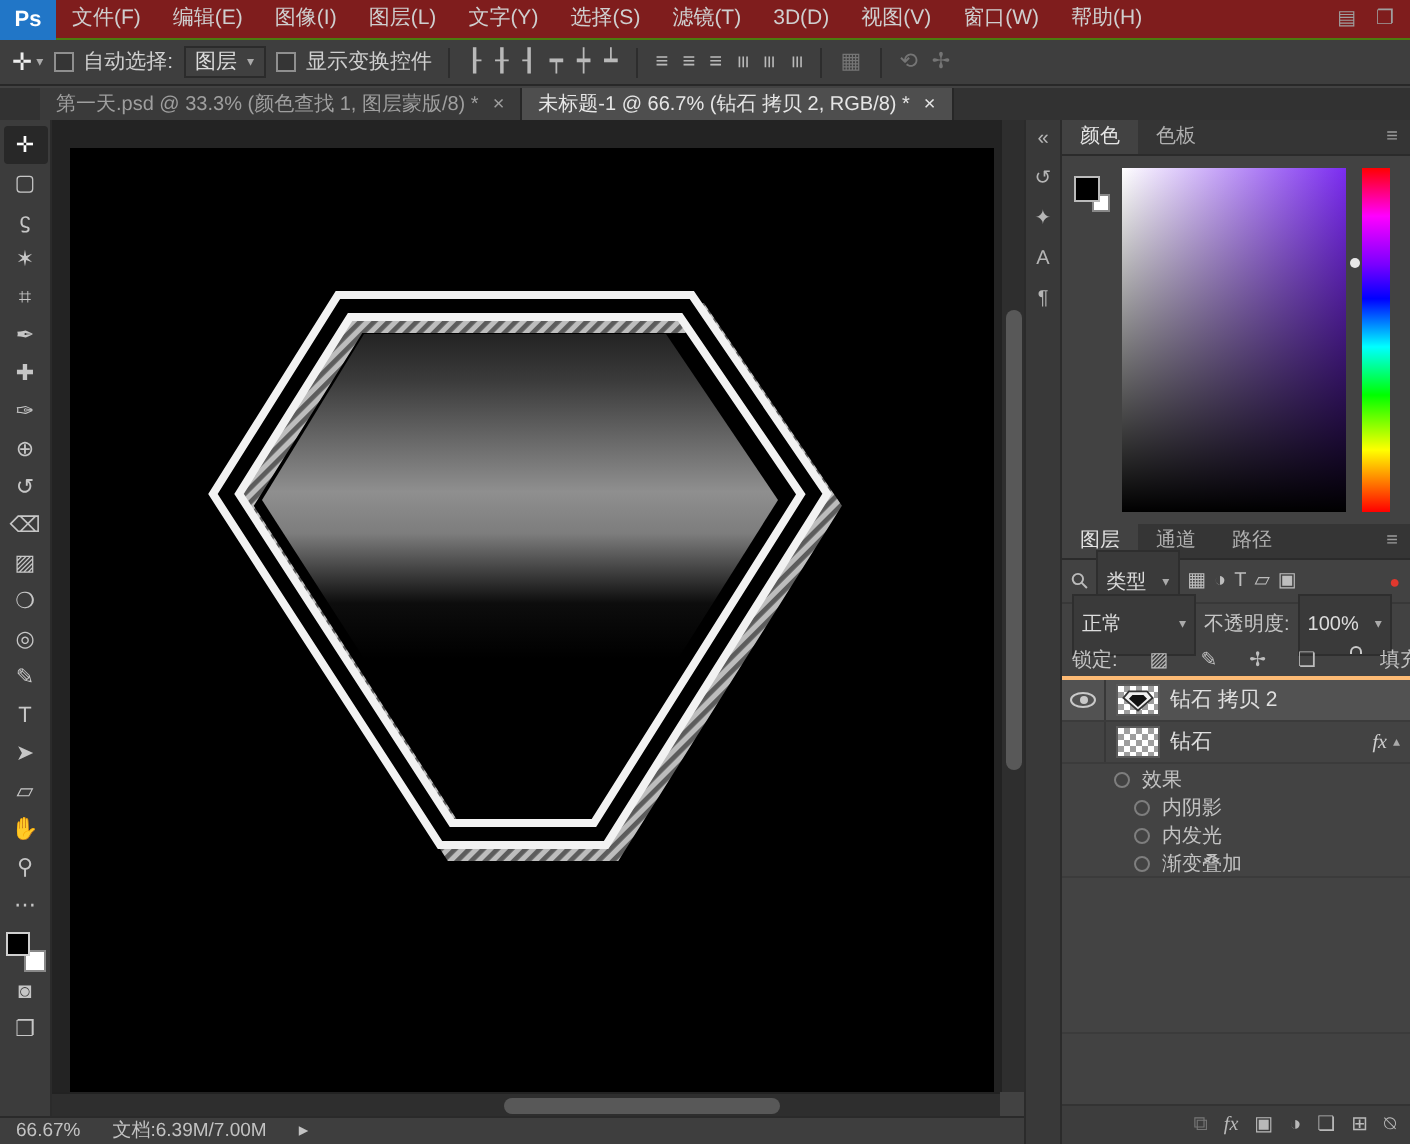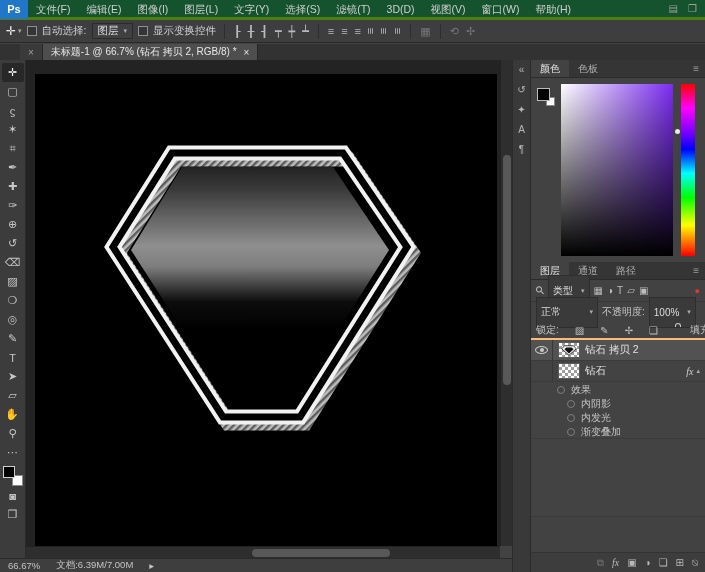--- a/index.html
+++ b/index.html
@@ -3,22 +3,22 @@
 <meta charset="utf-8">
 <style>
   *{margin:0;padding:0;box-sizing:border-box}
   html,body{background:#2a2a2a}
   #app{position:relative;width:705px;height:572px;background:#424242;
        font-family:"Liberation Sans","DejaVu Sans",sans-serif;color:#d8d8d8;
        font-size:11px;overflow:hidden;user-select:none}
   .abs{position:absolute}
 
   
-  #titlebar{position:absolute;left:0;top:0;width:705px;height:20px;background:#14532d;
-            border-bottom:3px solid #4d7c0f;display:flex;align-items:center}
+  #titlebar{position:absolute;left:0;top:0;width:705px;height:20px;background:#7f1d1d;
+            border-bottom:1px solid #4d7c0f;display:flex;align-items:center}
   .ps-logo{width:28px;height:20px;background:#2176c7;color:#fff;font-weight:bold;
            display:flex;align-items:center;justify-content:center;font-size:11px}
   .menus{display:flex;height:100%}
   .menu-item{padding:0 8px;line-height:19px;color:#cfcfcf;font-size:10.5px;white-space:nowrap}
   .tb-right{margin-left:auto;display:flex;gap:10px;padding-right:8px;color:#9f9f9f;font-size:10px}
 
   
   #optionsbar{position:absolute;left:0;top:20px;width:705px;height:23px;background:#3e3e3e;
               border-bottom:1px solid #282828;display:flex;align-items:center;gap:5px;padding:0 6px}
   .opt-tool{color:#eee;font-size:12px;display:flex;align-items:center;gap:2px}
@@ -180,20 +180,21 @@
     <span class="icon-btn rot90">≡</span>
     <span class="opt-sep"></span>
     <span class="icon-btn dim">▦</span>
     <span class="opt-sep"></span>
     <span class="icon-btn dim">⟲</span>
     <span class="icon-btn dim">✢</span>
   </div>
 
   <div id="tabbar">
     <div class="tab">
+      <span>第一天.psd @ 33.3% (颜色查找 1, 图层蒙版/8) *</span>
       <span class="tab-close">×</span>
     </div>
     <div class="tab active">
       <span>未标题-1 @ 66.7% (钻石 拷贝 2, RGB/8) *</span>
       <span class="tab-close">×</span>
     </div>
   </div>
 
   <div id="toolbar">
     <span class="tool selected">✛</span>

